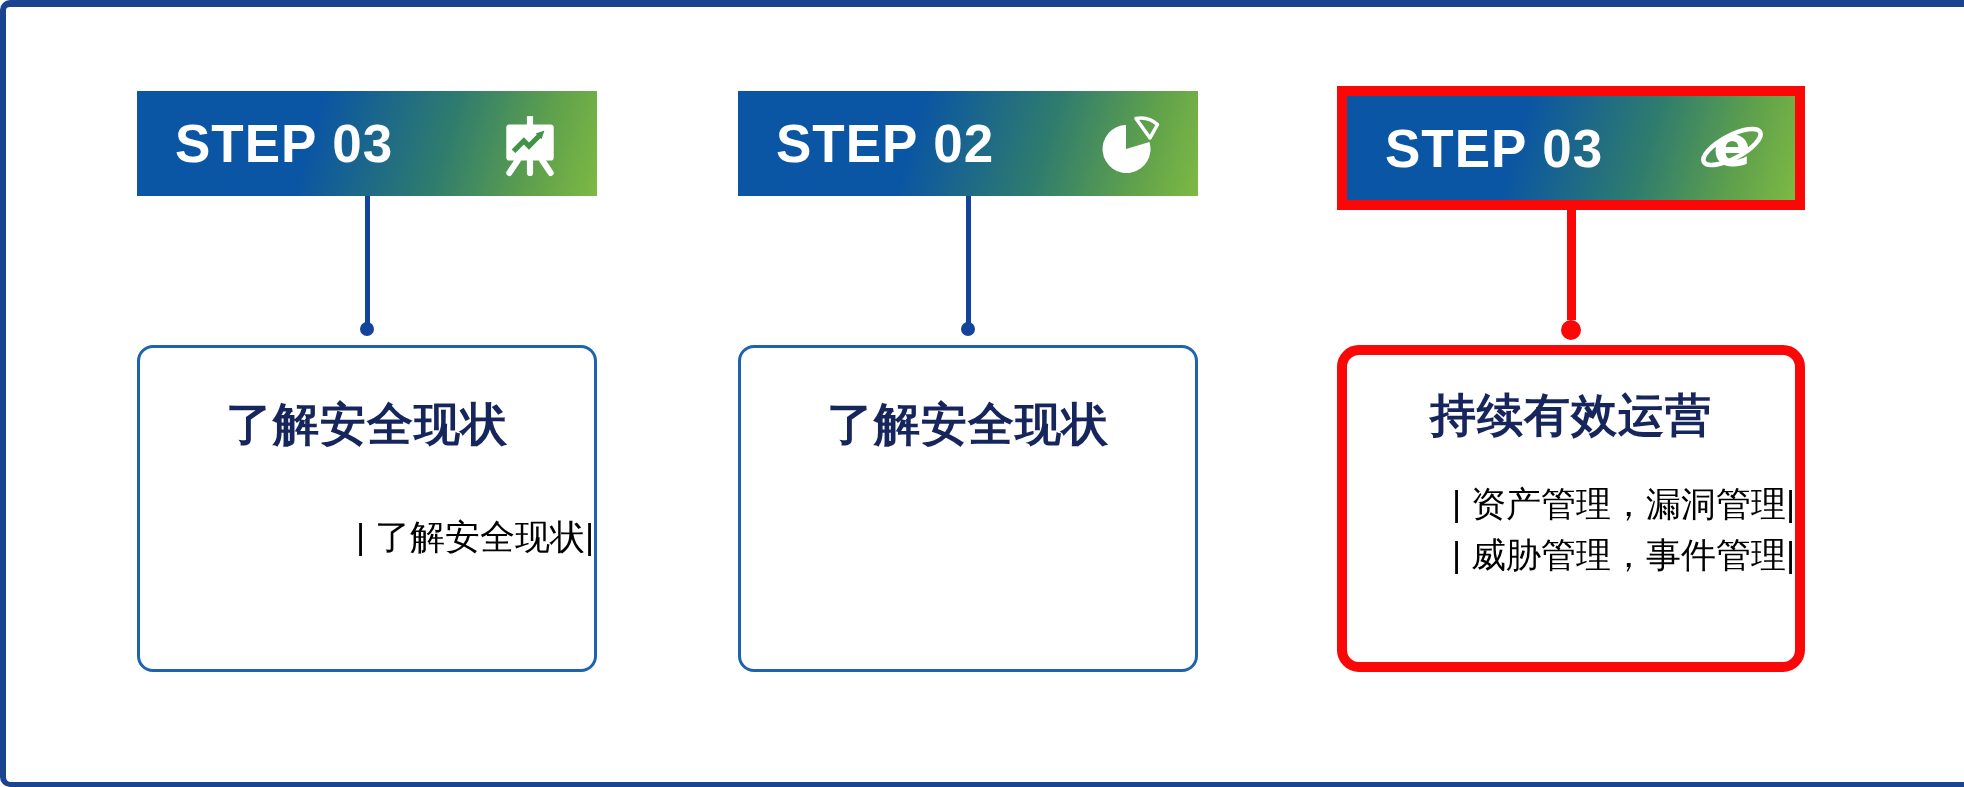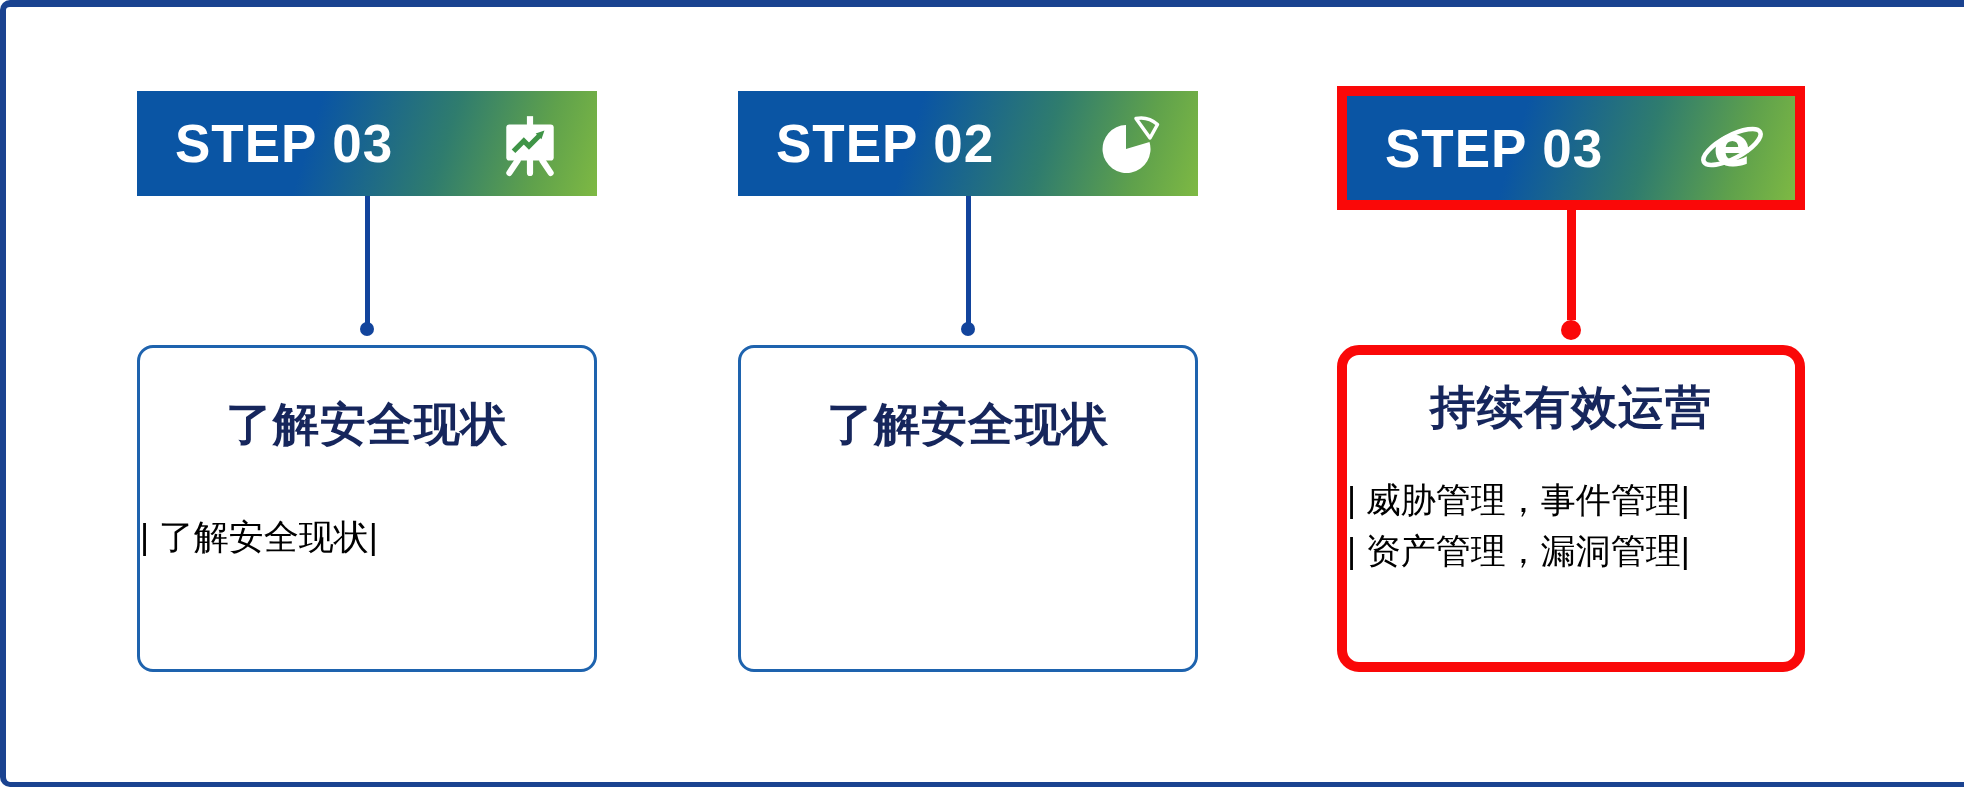--- a/index.html
+++ b/index.html
@@ -58,33 +58,33 @@
     left:calc(50% - 10px); top:320px; width:20px; height:20px;
     background:var(--highlight-red,#fa0808);
   }
 
   .step-card {
     position:absolute; left:0; top:345px; width:100%; height:327px;
     background:#ffffff;
     border:3px solid var(--card-border-blue,#1e63ae);
     border-radius:16px;
     display:flex; flex-direction:column; align-items:center;
-    text-align:left;
+    text-align:right;
   }
   .col3 .step-card {
     border:10px solid var(--highlight-red,#fa0808);
     border-radius:22px;
   }
   .card-title {
     margin-top:50px;
     font-size:46px; font-weight:700; letter-spacing:1px;
     color:var(--title-navy,#16265c);
     line-height:1.15;
   }
-  .col3 .card-title { margin-top:26px; }
+  .col3 .card-title { margin-top:34px; }
   .card-body {
     flex:1; display:flex; flex-direction:column; justify-content:center;
     padding-bottom:46px;
     font-size:35px; font-weight:500; color:#000000; line-height:1.46;
     width:100%;
   }
 </style>
 </head>
 <body>
 
@@ -138,17 +138,17 @@
         <ellipse cx="36" cy="31" rx="31" ry="11" fill="none" stroke="#fff" stroke-width="4.5" transform="rotate(-28 36 31)"></ellipse>
         <text x="36" y="49" font-size="54" font-weight="bold" fill="#fff" text-anchor="middle" font-family="DejaVu Sans, sans-serif">e</text>
       </svg>
     </span>
   </div>
   <div class="connector"></div>
   <div class="connector-dot"></div>
   <div class="step-card">
     <div class="card-title">持续有效运营</div>
     <div class="card-body">
+      <div class="card-line">| 资产管理，漏洞管理|</div>
       <div class="card-line">| 威胁管理，事件管理|</div>
-      <div class="card-line">| 资产管理，漏洞管理|</div>
     </div>
   </div>
 </div>
 
 </body></html>

